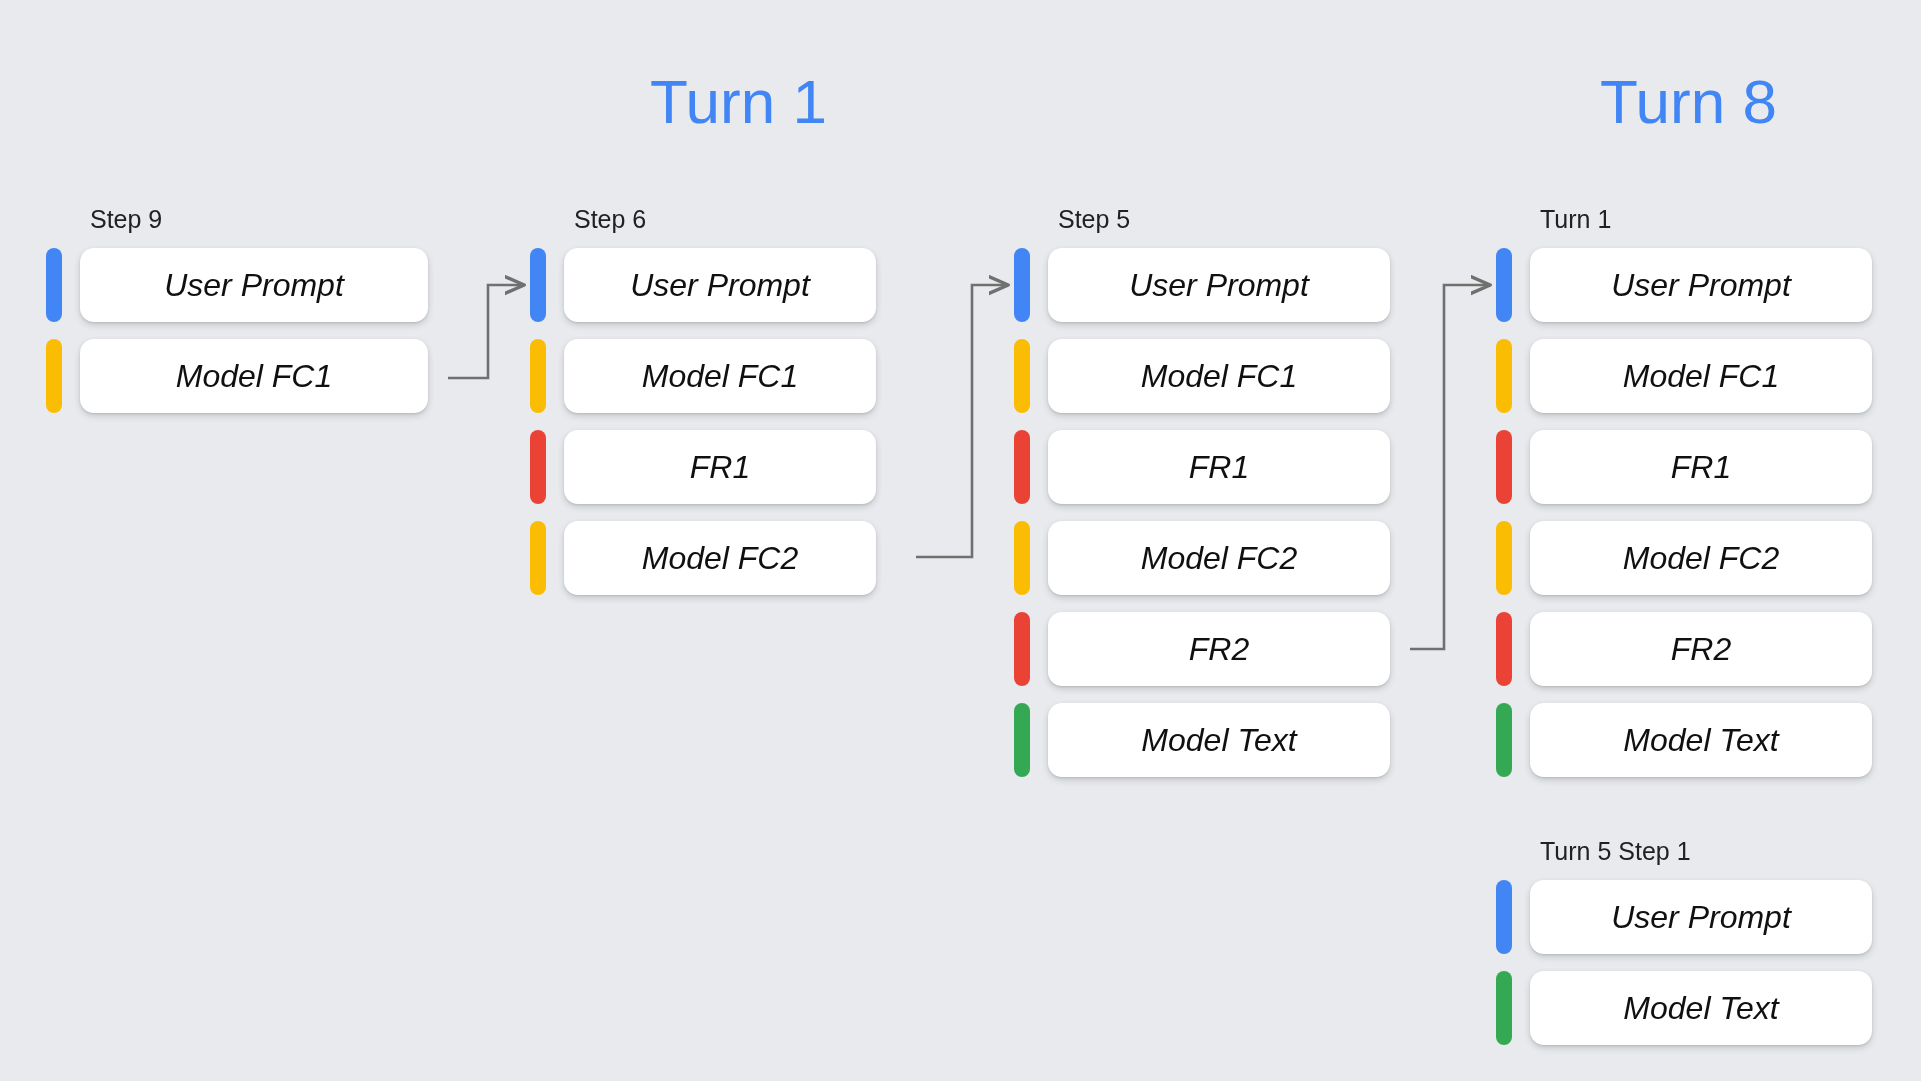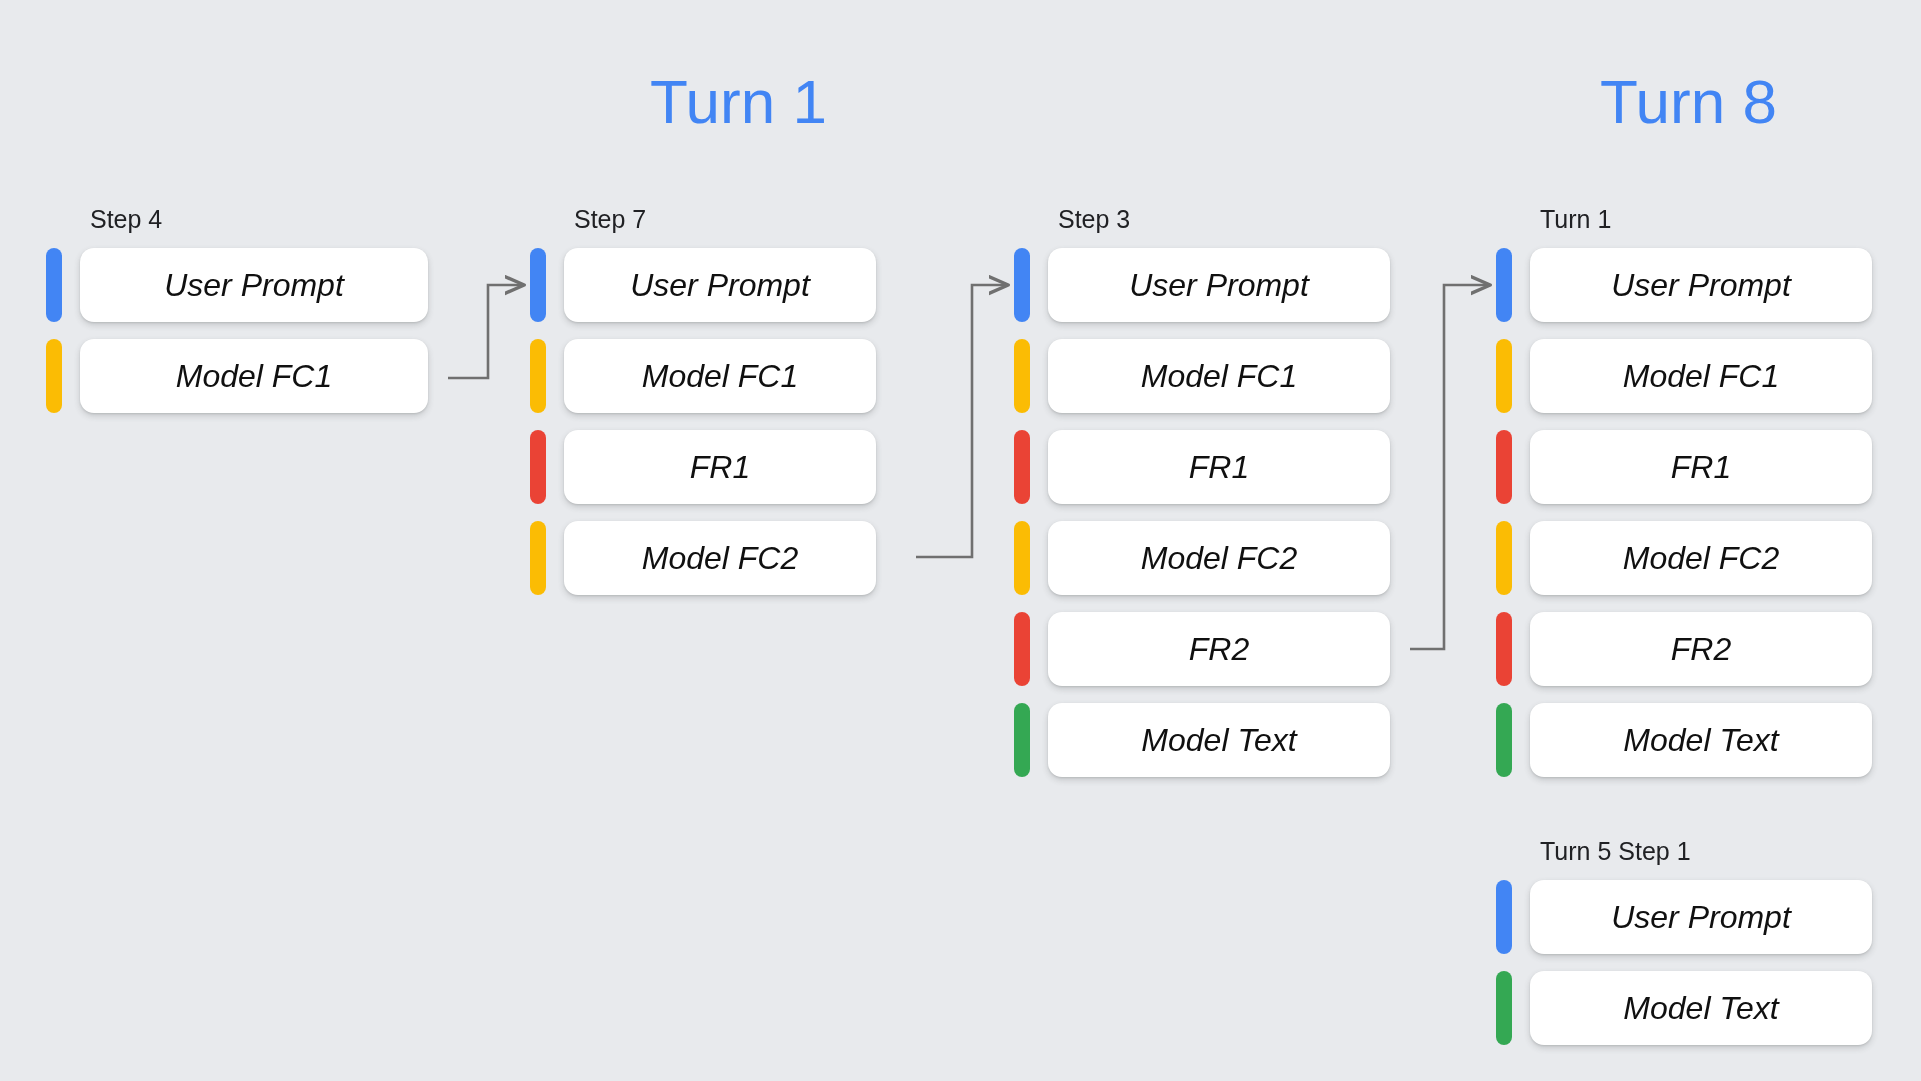--- a/index.html
+++ b/index.html
@@ -103,39 +103,39 @@
 </head>
 <body>
 
 <div id="canvas">
 
   <div class="turn-title" id="turn-title-1">Turn 1</div>
 
   <div class="turn-title" id="turn-title-2">Turn 8</div>
 
   <div class="column" id="col-0" style="left:46px; top:186px; width:382px;">
-    <div class="column-label" style="left:44px; top:0px;">Step 4</div>
+    <div class="column-label" style="left:44px; top:0px;">Step 9</div>
     <div class="rows" id="rows-0" style="top: 41px; width: 382px; height: 182px;">
         <div class="row" style="top: 0px; width: 382px;">
           <div class="bar c-blue"></div>
           <div class="card">
             <span>User Prompt</span>
           </div>
         </div>
         <div class="row" style="top: 91px; width: 382px;">
           <div class="bar c-yellow"></div>
           <div class="card">
             <span>Model FC1</span>
           </div>
         </div>
       </div>
   </div>
 
   <div class="column" id="col-1" style="left:530px; top:186px; width:346px;">
-    <div class="column-label" style="left:44px; top:0px;">Step 7</div>
+    <div class="column-label" style="left:44px; top:0px;">Step 6</div>
     <div class="rows" id="rows-1" style="top: 41px; width: 346px; height: 364px;">
         <div class="row" style="top: 0px; width: 346px;">
           <div class="bar c-blue"></div>
           <div class="card">
             <span>User Prompt</span>
           </div>
         </div>
         <div class="row" style="top: 91px; width: 346px;">
           <div class="bar c-yellow"></div>
           <div class="card">
@@ -151,21 +151,21 @@
         <div class="row" style="top: 273px; width: 346px;">
           <div class="bar c-yellow"></div>
           <div class="card">
             <span>Model FC2</span>
           </div>
         </div>
       </div>
   </div>
 
   <div class="column" id="col-2" style="left:1014px; top:186px; width:376px;">
-    <div class="column-label" style="left:44px; top:0px;">Step 3</div>
+    <div class="column-label" style="left:44px; top:0px;">Step 5</div>
     <div class="rows" id="rows-2" style="top: 41px; width: 376px; height: 546px;">
         <div class="row" style="top: 0px; width: 376px;">
           <div class="bar c-blue"></div>
           <div class="card">
             <span>User Prompt</span>
           </div>
         </div>
         <div class="row" style="top: 91px; width: 376px;">
           <div class="bar c-yellow"></div>
           <div class="card">

